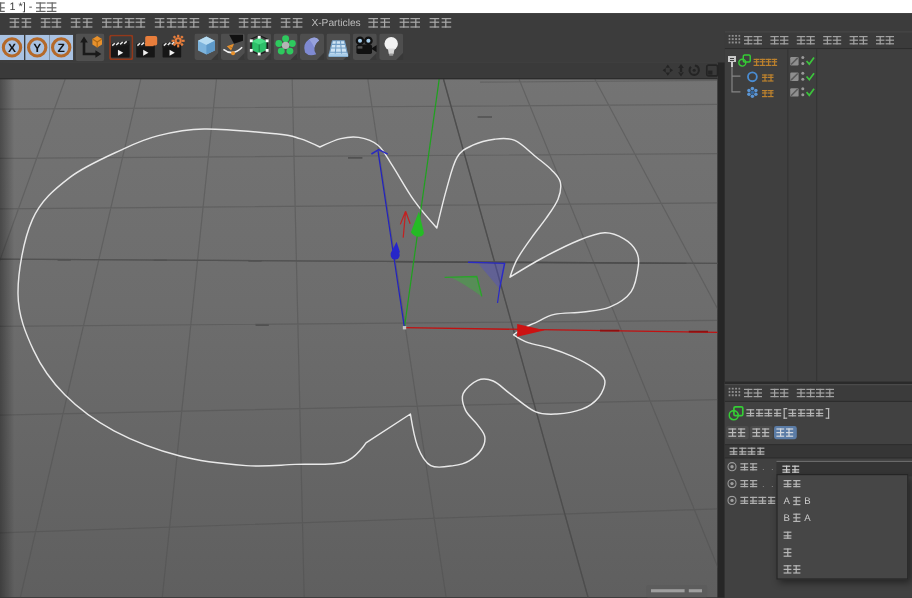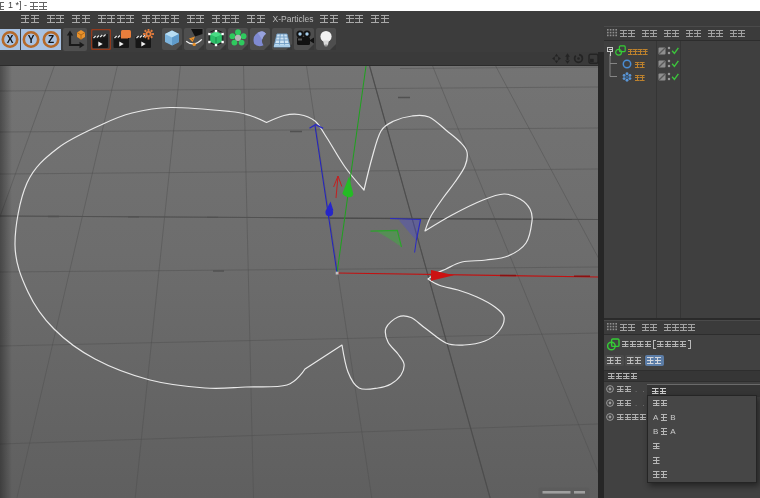--- a/index.html
+++ b/index.html
@@ -4,21 +4,21 @@
 html,body{width:760px;height:498px;overflow:hidden;background:#414141;font-family:"Liberation Sans",sans-serif;-webkit-font-smoothing:antialiased}
 i.z,i.z65,i.z55,i.z7{display:inline-block;vertical-align:-1px;
 background-image:linear-gradient(currentColor,currentColor),linear-gradient(currentColor,currentColor),linear-gradient(currentColor,currentColor),linear-gradient(currentColor,currentColor);
 background-repeat:no-repeat;opacity:0.85}
 i.z{width:8px;height:8px;margin-right:1.5px;background-size:8px 1px,8px 1px,8px 1px,1px 8px;background-position:0 0,0 3.5px,0 7px,3.5px 0}
 i.z7{width:7px;height:7px;margin-right:1px;background-size:7px 1px,7px 1px,7px 1px,1px 7px;background-position:0 0,0 3px,0 6px,3px 0}
 i.z65{width:6.5px;height:6.5px;margin-right:1px;background-size:6.5px 1px,6.5px 1px,6.5px 1px,1px 6.5px;background-position:0 0,0 2.75px,0 5.5px,2.75px 0}
 i.z55{width:4.6px;height:5.5px;margin-right:0.5px;background-size:4.6px 1px,4.6px 1px,4.6px 1px,1px 5.5px;background-position:0 0,0 2.25px,0 4.5px,2.2px 0}
 #title{height:11px;background:#fff;color:#3c3c3c;font-size:9px;line-height:10px;padding-left:0;white-space:nowrap}
 #title i{vertical-align:-2px}
-#menubar{height:15px;background:#3c3c3c;color:#bcbcbc;font-size:9px;display:flex;align-items:center;padding-left:21px}
+#menubar{height:15px;background:#3c3c3c;color:#bcbcbc;font-size:9px;display:flex;align-items:center;padding-left:8px}
 #menubar span.m{margin-right:6.5px;display:inline-flex;align-items:center}
 #toolbar{position:absolute;left:0;top:26px;width:604px;height:26px;background:#3c3c3c;display:flex;align-items:center}
 #vpwrap{position:absolute;left:0;top:52px;width:604px;height:446px;background:#262626}
 #vphead{position:absolute;left:0;top:0;width:598px;height:14px;background:#3a3a3a;border-bottom:1px solid #2c2c2c;z-index:3}
 #rpanel{position:absolute;left:604px;top:26px;width:156px;height:472px;background:#3f3f3f;font-size:9px;color:#bdbdbd}
 #vp{display:block}
 .pmenu{height:15px;background:#3b3b3b;border-bottom:1px solid #2d2d2d;border-top:1px solid #4a4a4a;display:flex;align-items:center;color:#b5b5b5}
 .pmenu span{margin-right:6px;display:inline-flex;align-items:center}
 #om{position:absolute;top:0;left:0;right:0;height:292px;overflow:hidden}
 #omtree{position:relative;height:277px;background:#3f3f3f}

